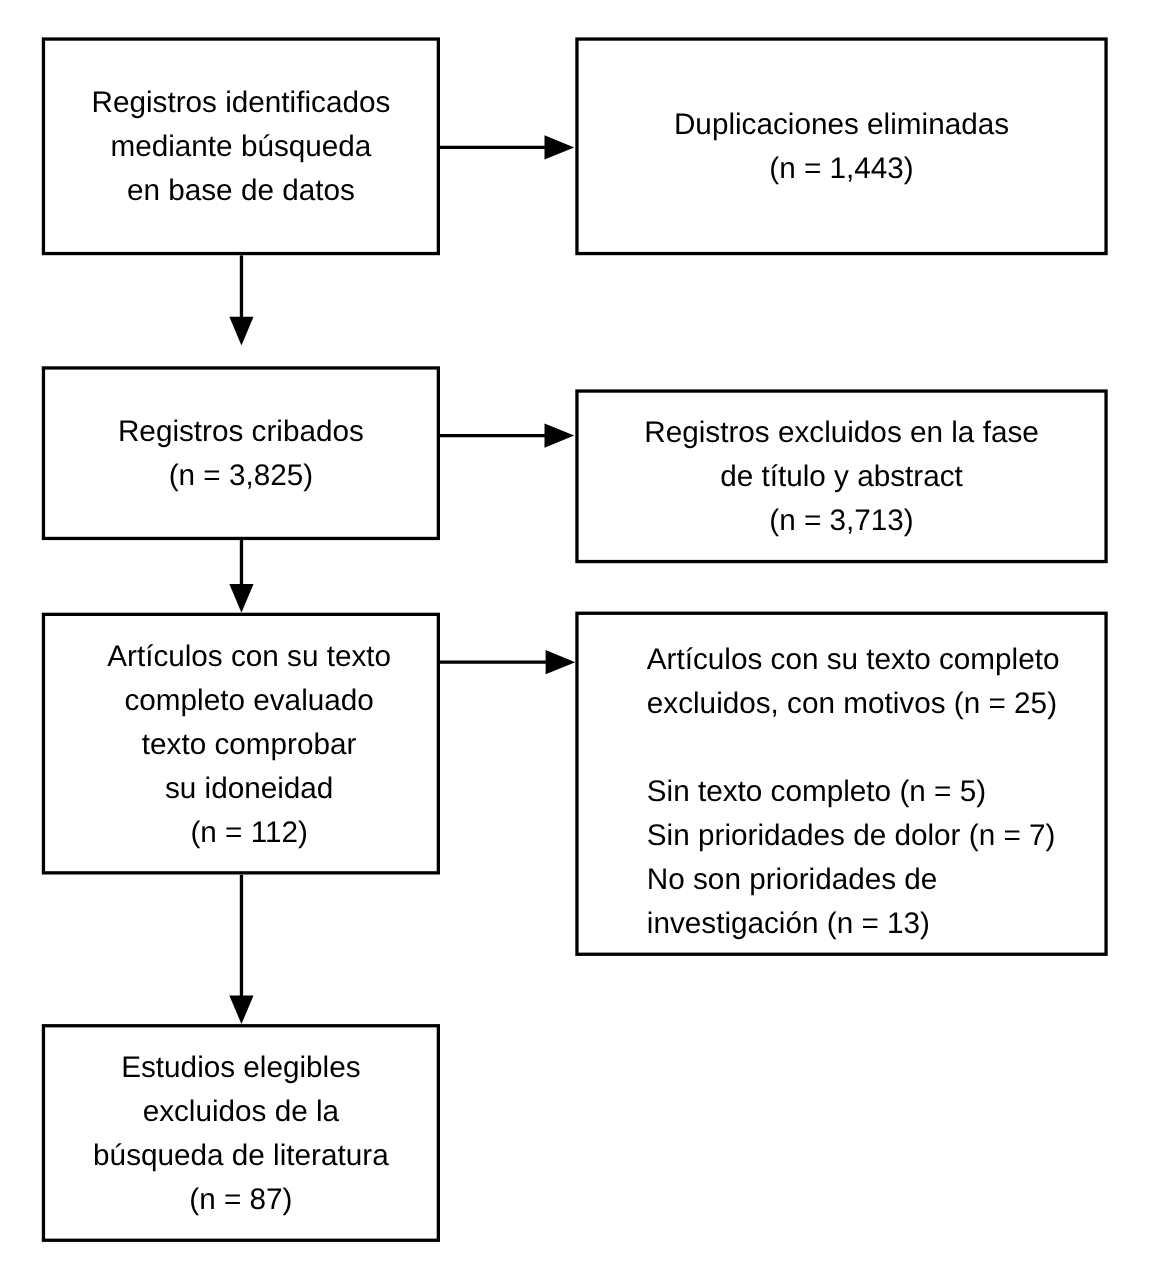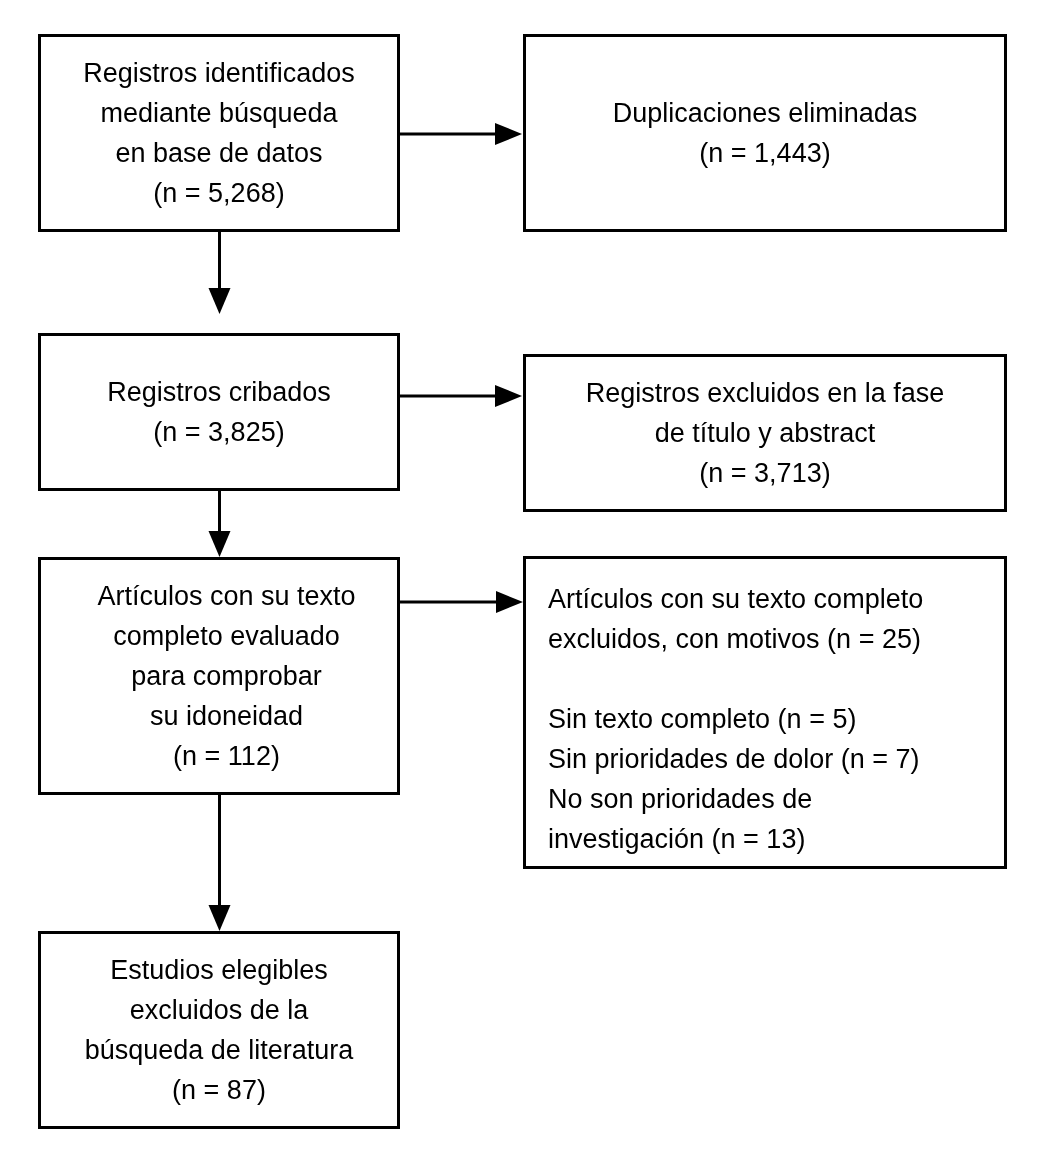--- a/index.html
+++ b/index.html
@@ -35,21 +35,21 @@
     flex-direction: column;
     justify-content: center;
     align-items: center;
     text-align: center;
   }
   .box.lefted {
     text-align: left;
     padding: 20px 16px 0 22px;
   }
   .line { min-height: 40px; white-space: nowrap; }
-  .lefted .line { white-space: normal; }
+  .lefted .line { white-space: normal; margin-left: 40px; }
 
   
   #box-identified        { left: 38px;  top: 34px;  width: 362px; height: 198px; }
   #box-duplicates        { left: 523px; top: 34px;  width: 484px; height: 198px; }
   #box-screened          { left: 38px;  top: 314px; width: 362px; height: 158px; margin-top: 19px; }
   #box-excluded-title    { left: 523px; top: 314px; width: 484px; height: 158px; margin-top: 40px; }
   #box-fulltext-assessed { left: 38px;  top: 557px; width: 362px; height: 238px; padding-left: 15px; }
   #box-fulltext-excluded { left: 523px; top: 556px; width: 484px; height: 313px; }
   #box-included          { left: 38px;  top: 931px; width: 362px; height: 198px; }
 
@@ -91,21 +91,20 @@
     <g>
       <line class="arrow-line" x1="219.5" y1="795" x2="219.5" y2="907"></line>
       <polygon class="arrow-head" points="219.5,931 208.5,905 230.5,905"></polygon>
     </g>
   </svg>
 
   <div class="box centered" id="box-identified">
     <div class="line">Registros identificados</div>
     <div class="line">mediante búsqueda</div>
     <div class="line">en base de datos</div>
-    <div class="line">(n = 5,268)</div>
   </div>
 
   <div class="box centered" id="box-duplicates">
     <div class="line">Duplicaciones eliminadas</div>
     <div class="line">(n = 1,443)</div>
   </div>
 
   <div class="box centered" id="box-screened">
     <div class="line">Registros cribados</div>
     <div class="line">(n = 3,825)</div>
@@ -113,21 +112,21 @@
 
   <div class="box centered" id="box-excluded-title">
     <div class="line">Registros excluidos en la fase</div>
     <div class="line">de título y abstract</div>
     <div class="line">(n = 3,713)</div>
   </div>
 
   <div class="box centered" id="box-fulltext-assessed">
     <div class="line">Artículos con su texto</div>
     <div class="line">completo evaluado</div>
-    <div class="line">para comprobar</div>
+    <div class="line">texto comprobar</div>
     <div class="line">su idoneidad</div>
     <div class="line">(n = 112)</div>
   </div>
 
   <div class="box lefted" id="box-fulltext-excluded">
     <div class="line">Artículos con su texto completo</div>
     <div class="line">excluidos, con motivos (n = 25)</div>
     <div class="line"></div>
     <div class="line">Sin texto completo (n = 5)</div>
     <div class="line">Sin prioridades de dolor (n = 7)</div>

